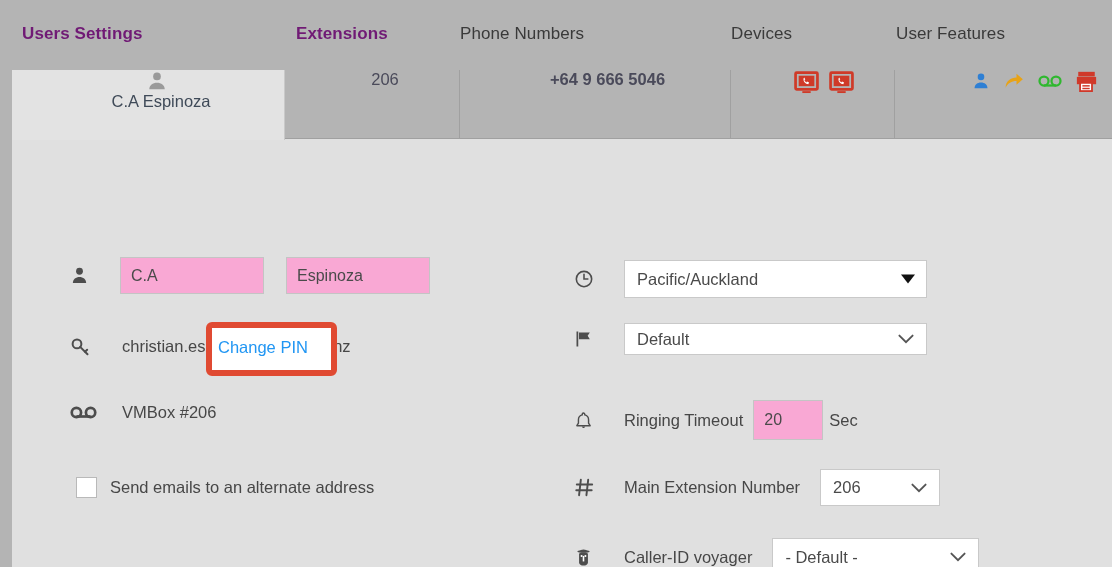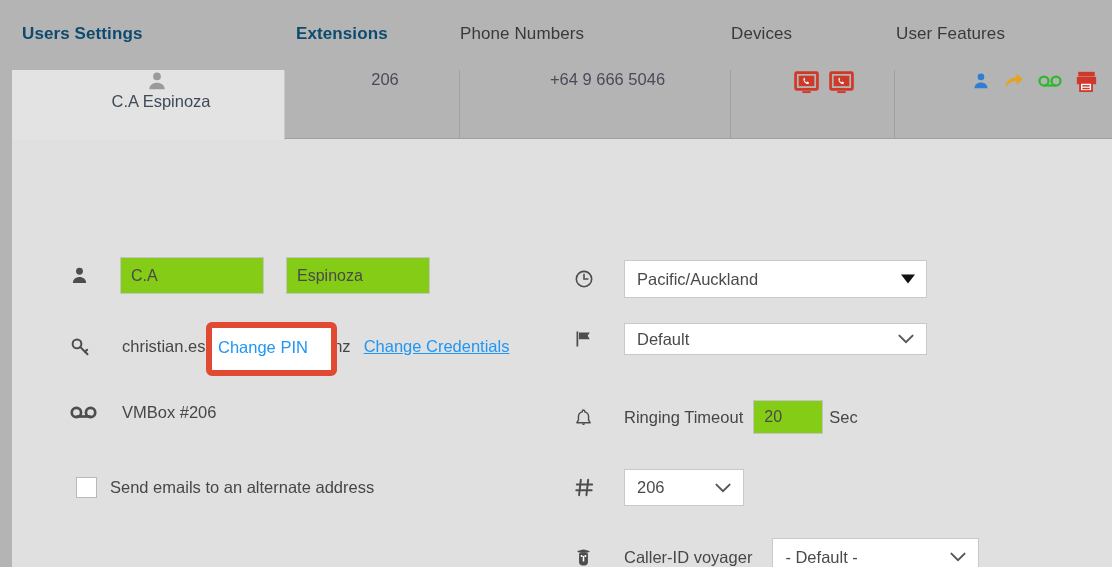--- a/index.html
+++ b/index.html
@@ -23,21 +23,21 @@
     background: #b4b4b4;
   }
   .topnav-item {
     position: absolute;
     top: 24px;
     font-size: 17px;
     color: #3a3a3a;
     white-space: nowrap;
     letter-spacing: 0.1px;
   }
-  .topnav-item.bold { font-weight: bold; color: #0c4a6e; text-align: right; }
+  .topnav-item.bold { font-weight: bold; color: #701a75; text-align: right; }
   .nav-users     { left: 22px; }
   .nav-ext       { left: 296px; }
   .nav-phone     { left: 460px; }
   .nav-devices   { left: 731px; }
   .nav-features  { left: 896px; }
 
   
   .panel {
     position: absolute;
     left: 12px; top: 70px;
@@ -64,21 +64,21 @@
     flex-direction: column;
   }
   .cell.active {
     background: #e3e3e3;
     border-bottom: none;
     border-right: 1px solid #c9c9c9;
     height: 70px;
   }
   .cell-user  { left: 0;   width: 273px; padding-left: 18px; }
   .cell-ext   { left: 273px; width: 175px; padding-left: 26px; }
-  .cell-phone { left: 448px; width: 271px; padding-left: 25px; }
+  .cell-phone { left: 448px; width: 271px; padding-left: 25px; font-weight: bold; }
   .cell-dev   { left: 719px; width: 164px; padding-left: 22px; }
   .cell-feat  { left: 883px; width: 217px; border-right: none; padding-left: 62px; }
 
   .cell-text {
     font-size: 16.5px;
     color: #4a4a5a;
     white-space: nowrap;
   }
   .cell-user .cell-text { margin-left: 8px; color: #3f4a58; }
 
@@ -117,31 +117,31 @@
 
   
   .row-tz    { left: 562px; top: 120px; }
   .row-flag  { left: 562px; top: 183px; }
   .row-ring  { left: 562px; top: 260px; }
   .row-main  { left: 562px; top: 329px; }
   .row-cid   { left: 562px; top: 398px; }
 
   .textinput {
     box-sizing: border-box;
-    background: #84cc16;
+    background: #f9a8d4;
     border: 1px solid #c4c4c4;
     font-family: "Liberation Sans", sans-serif;
     font-size: 16px;
     color: #4a4a4a;
     padding: 0 10px;
     outline: none;
   }
   .in-first  { width: 144px; height: 37px; margin-left: 20px; }
   .in-last   { width: 144px; height: 37px; margin-left: 22px; }
-  .in-ring   { width: 70px;  height: 34px; margin-left: 10px; }
+  .in-ring   { width: 70px;  height: 40px; margin-left: 10px; }
 
   .plaintext {
     font-size: 16.5px;
     color: #474747;
     margin-left: 22px;
   }
   .link {
     font-size: 16.5px;
     color: #2196f3;
     text-decoration: underline;
@@ -323,21 +323,20 @@
 
     <div class="frow row-cred">
       <span class="ficon">
         <svg width="21" height="21" viewBox="0 0 24 24">
           <circle cx="8" cy="9" r="5" fill="none" stroke="#4d4d4d" stroke-width="2.3"></circle>
           <path d="M11.6 12.4L20 20.8" stroke="#4d4d4d" stroke-width="2.3" fill="none" stroke-linecap="round"></path>
           <path d="M17.2 18L19.6 15.7" stroke="#4d4d4d" stroke-width="2.3" fill="none" stroke-linecap="round"></path>
         </svg>
       </span>
       <span class="plaintext">christian.espinoza@voyager.nz</span>
-      <span class="link">Change Credentials</span>
     </div>
 
     <div class="frow row-vm">
       <span class="ficon">
         <svg width="27" height="15" viewBox="0 0 32 18">
           <circle cx="7.5" cy="9" r="5.6" fill="none" stroke="#4d4d4d" stroke-width="3.2"></circle>
           <circle cx="24.5" cy="9" r="5.6" fill="none" stroke="#4d4d4d" stroke-width="3.2"></circle>
           <rect x="7.5" y="12.2" width="17" height="3.2" fill="#4d4d4d"></rect>
         </svg>
       </span>
@@ -392,20 +391,21 @@
       <input class="textinput in-ring" type="text" value="20" style="">
       <span class="unit">Sec</span>
     </div>
 
     <div class="frow row-main">
       <span class="ficon">
         <svg width="21" height="21" viewBox="0 0 24 24">
           <path d="M7.8 3.2L5.8 20.8M16.2 3.2l-2 17.6M3.2 8.6h17.6M2.6 15.2h17.6" stroke="#4d4d4d" stroke-width="2.2" fill="none" stroke-linecap="round"></path>
         </svg>
       </span>
+      <span class="lbl">Main Extension Number</span>
       <span class="sel-wrap">
         <span class="sel sel-main">
           <span>206</span>
         </span>
         <svg class="caret-chev" width="16" height="10" viewBox="0 0 16 10">
           <path d="M1.4 1.6L8 8.2l6.6-6.6" fill="none" stroke="#555" stroke-width="1.9" stroke-linecap="round"></path>
         </svg>
       </span>
     </div>
 

